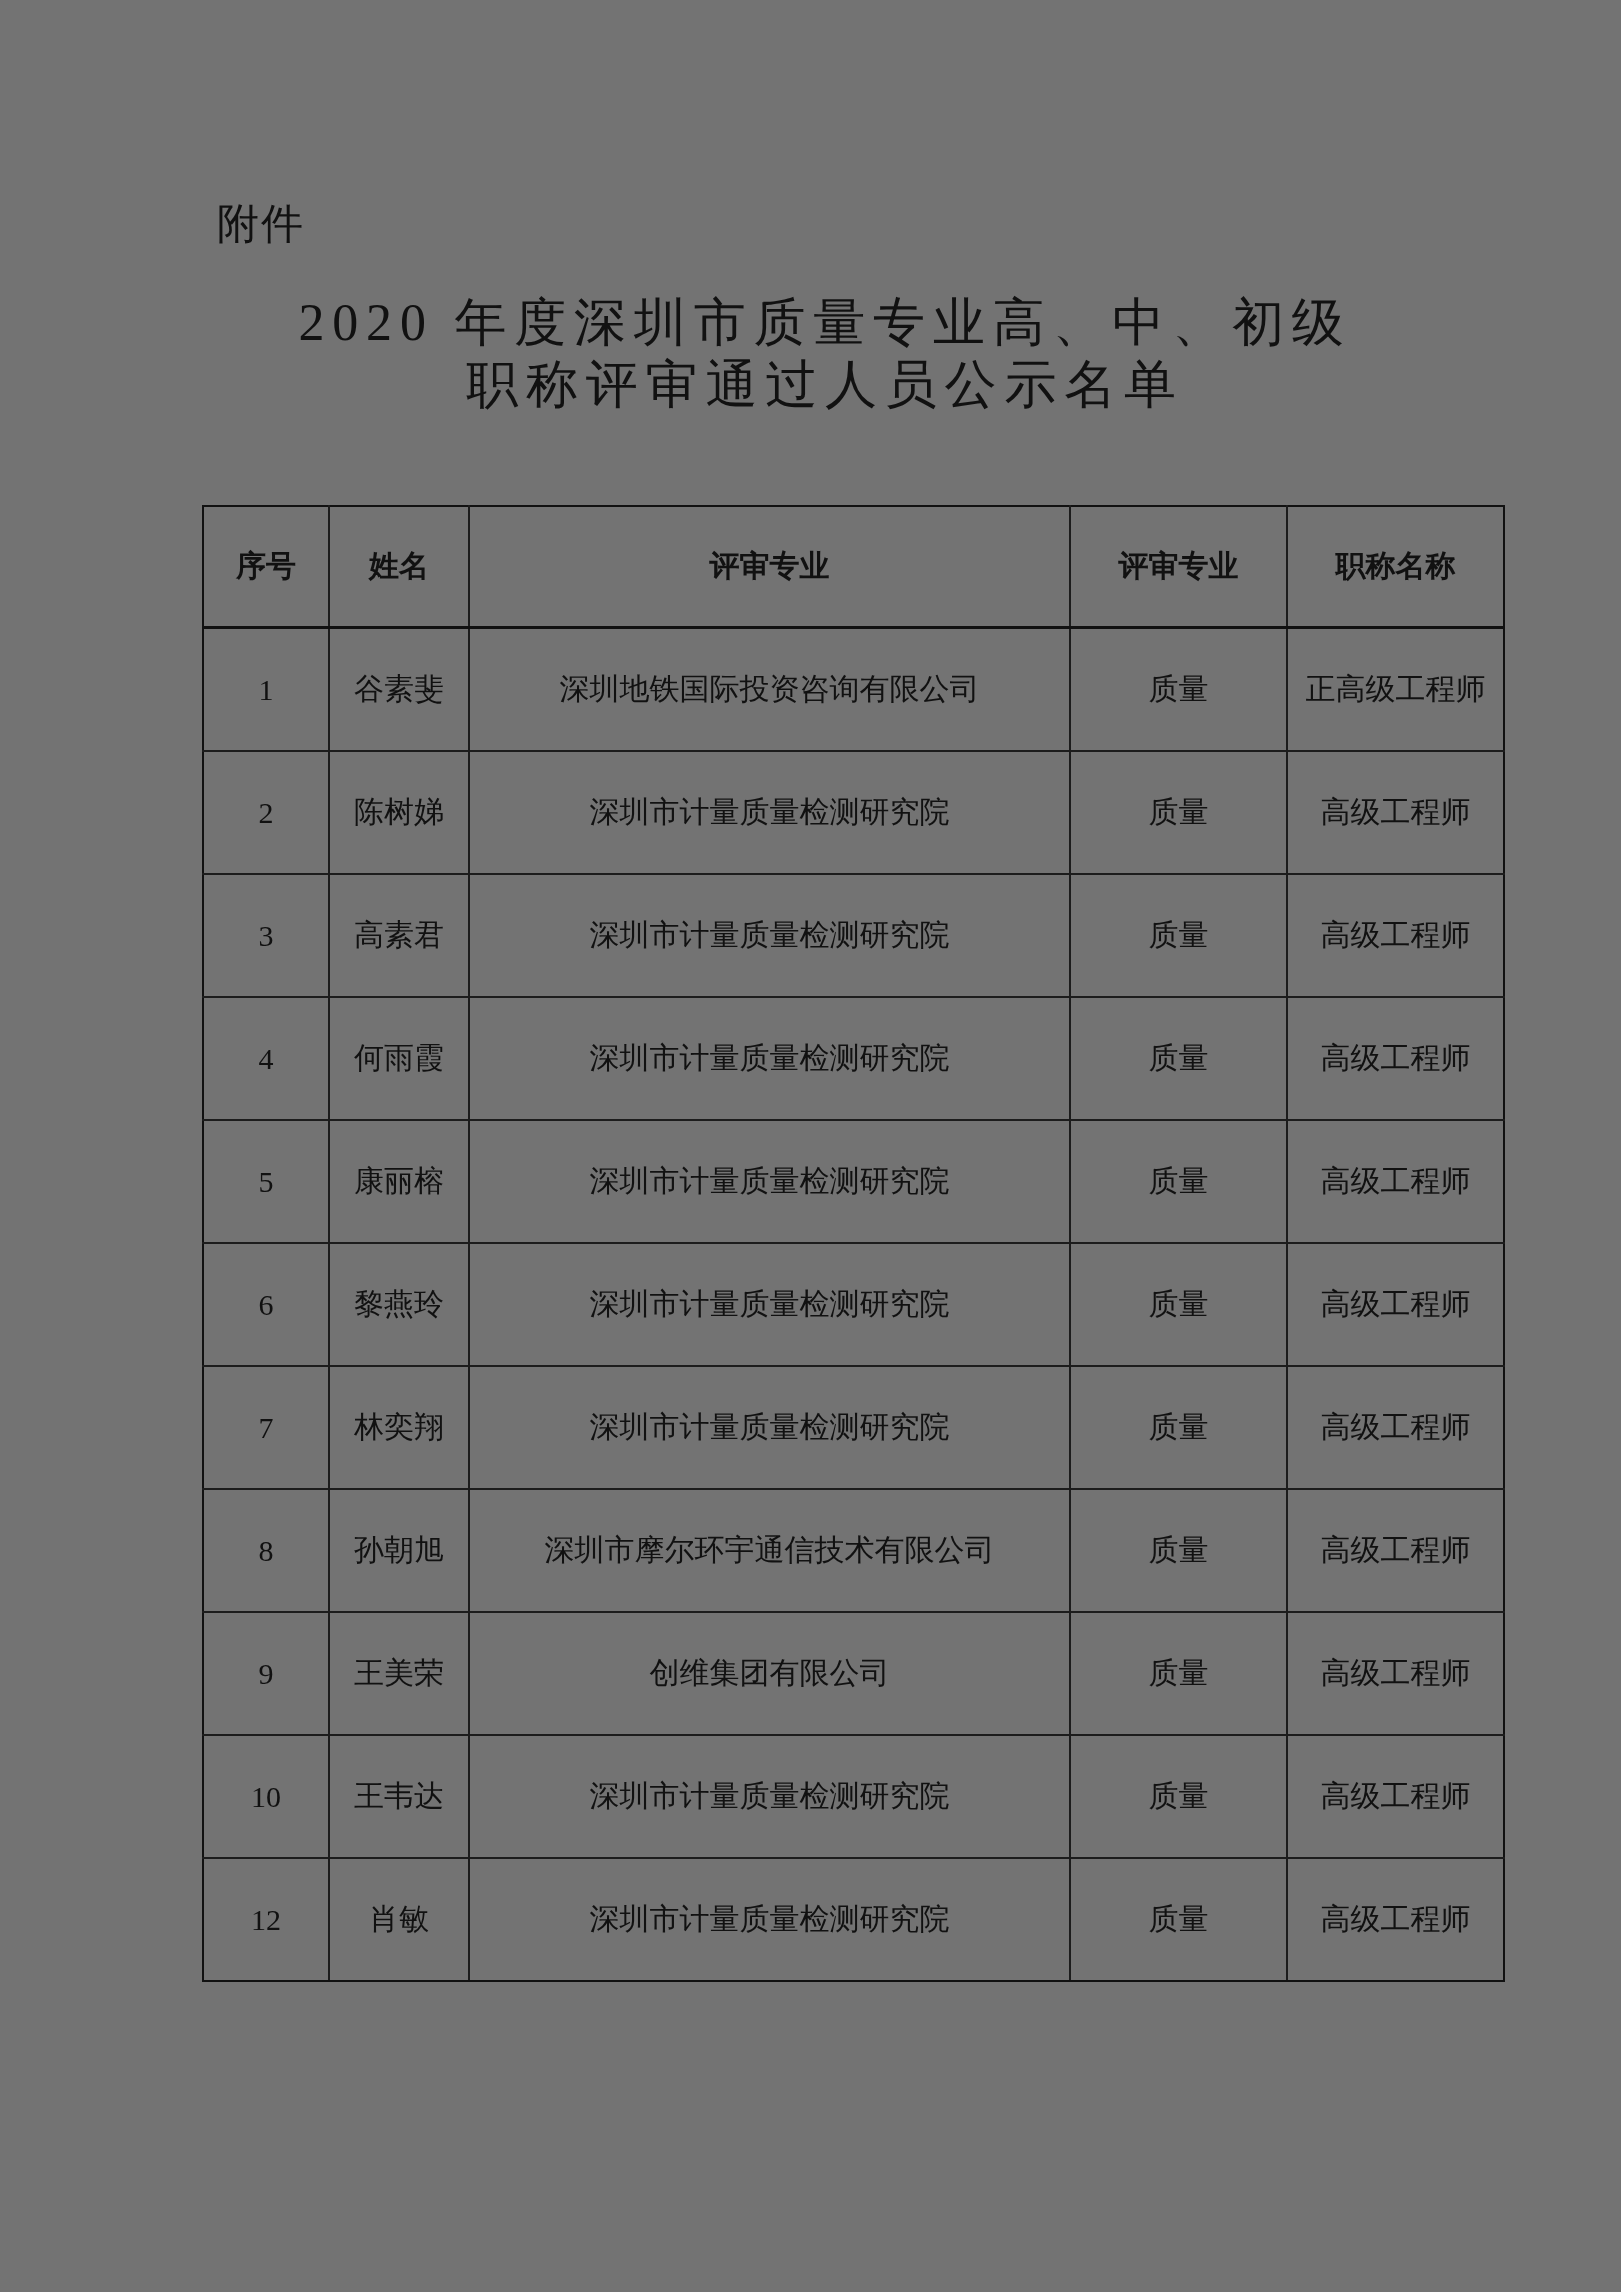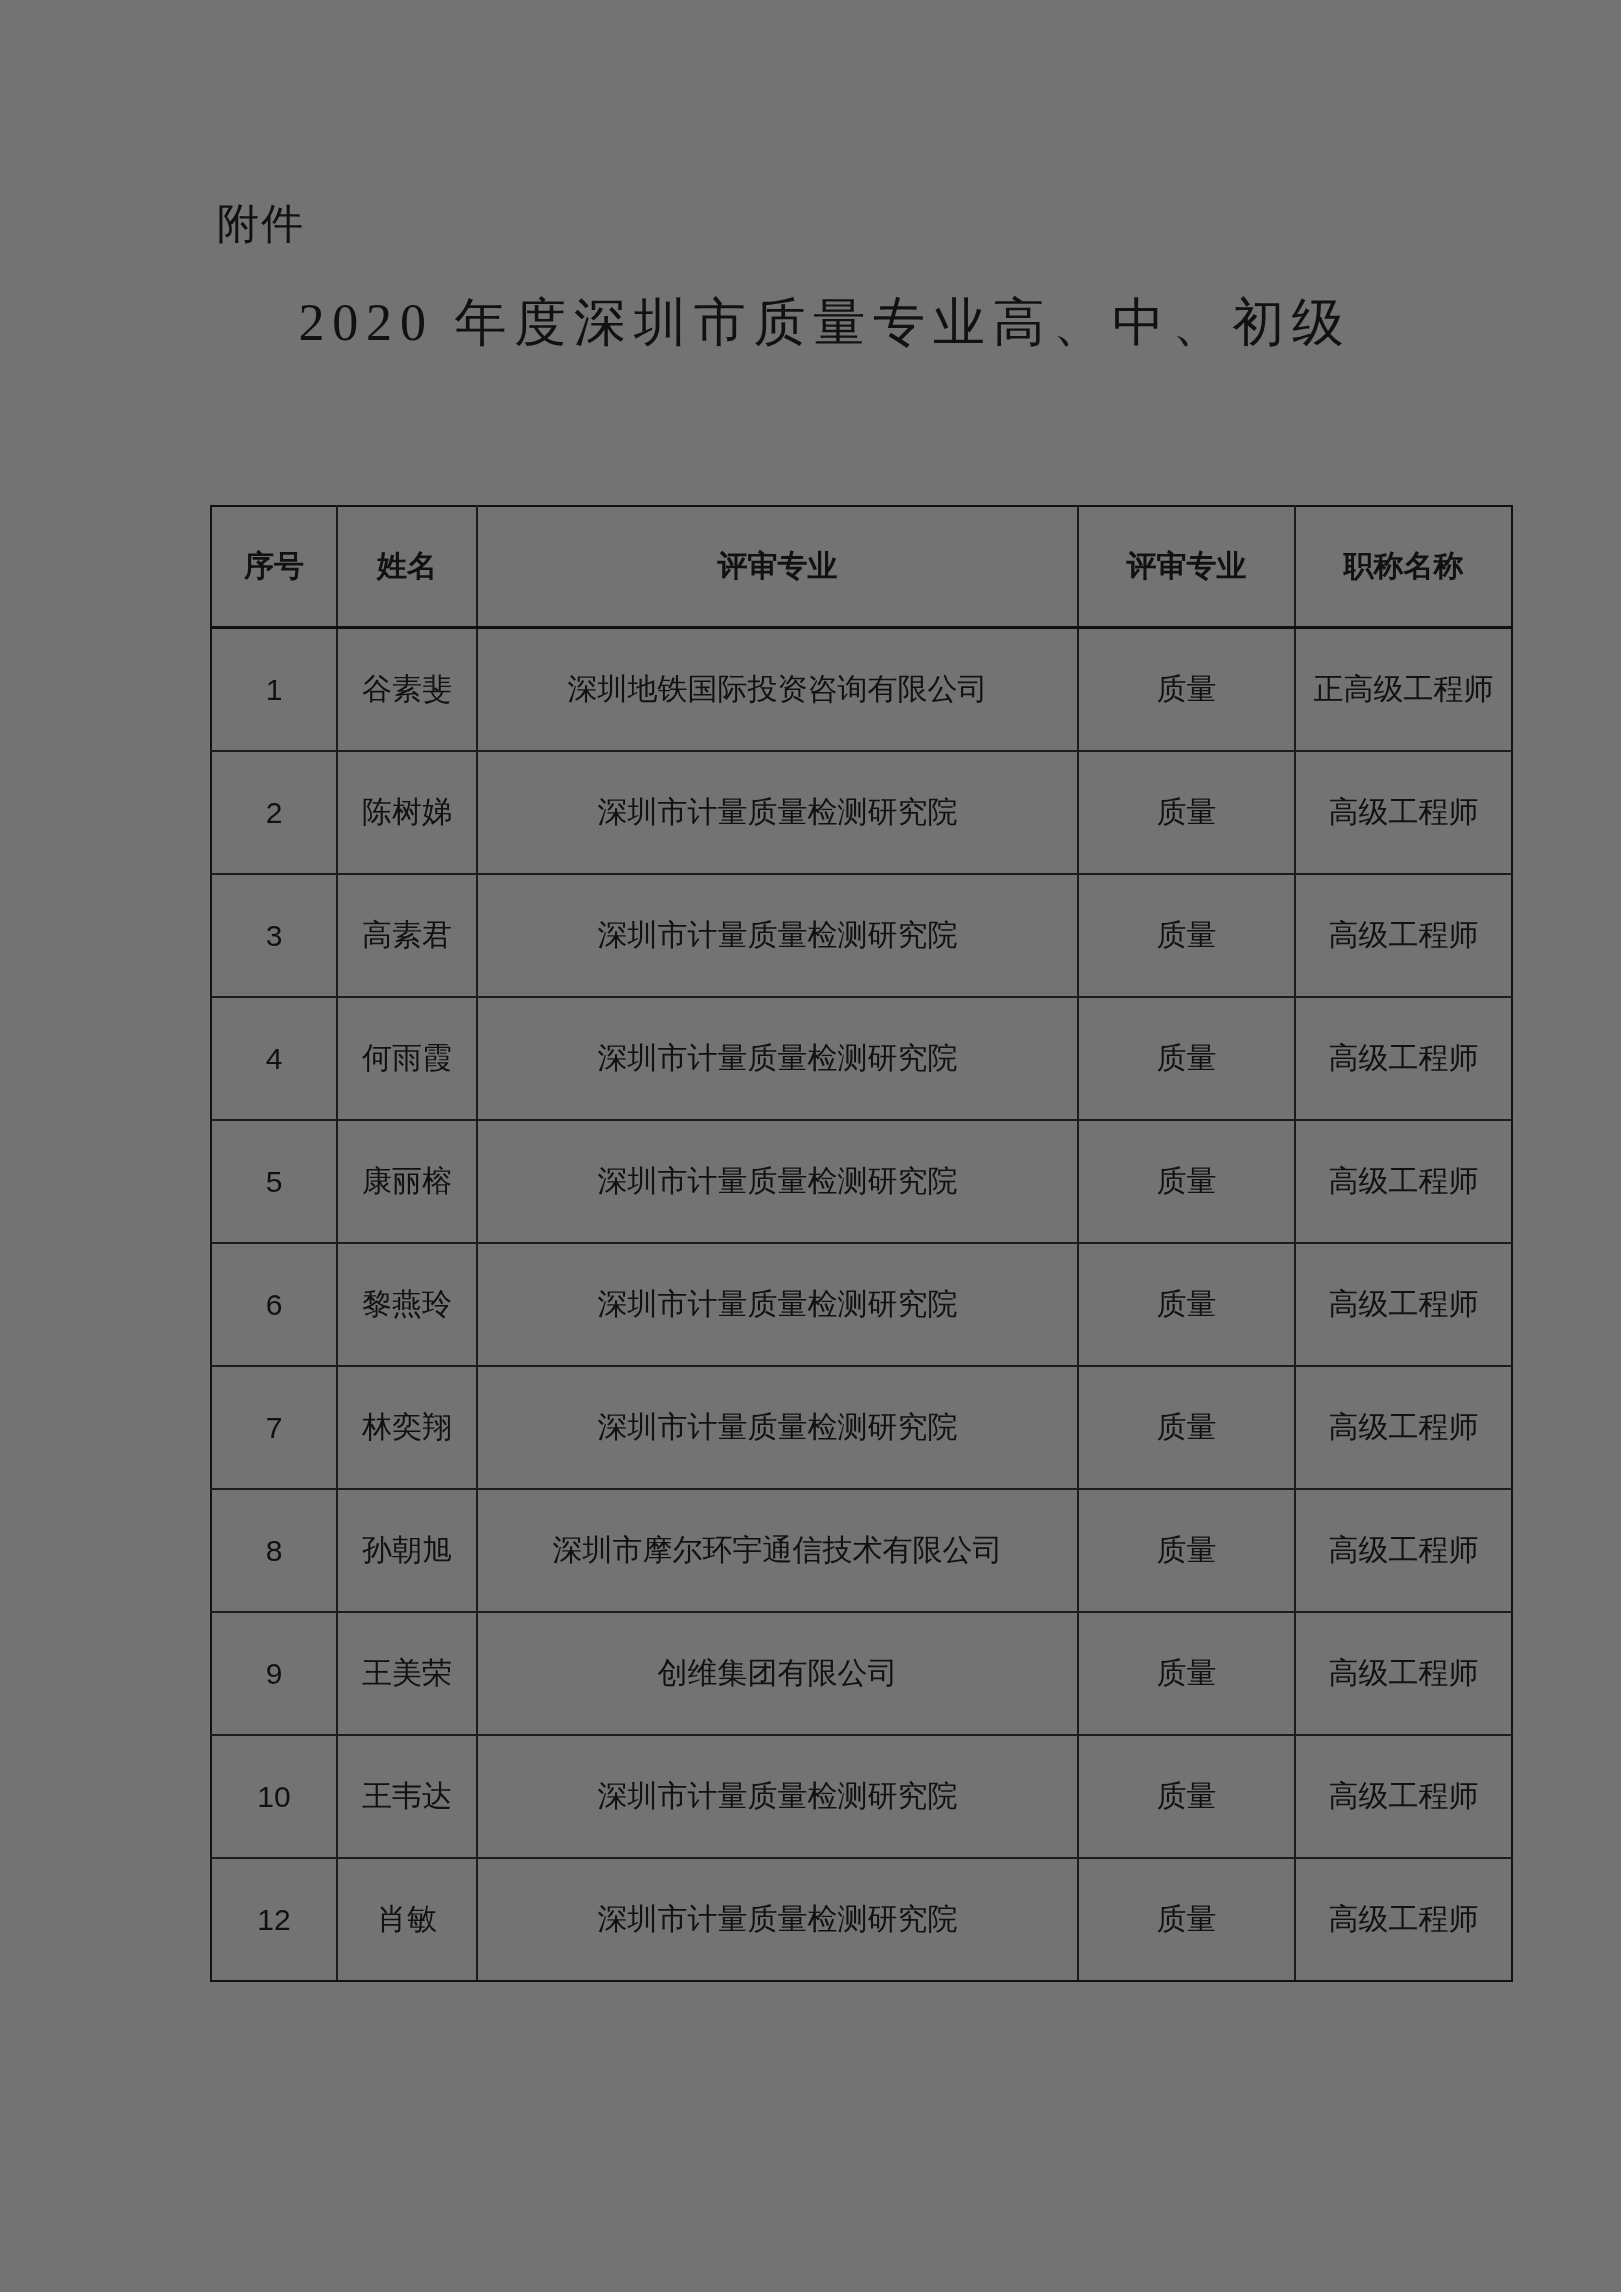--- a/index.html
+++ b/index.html
@@ -30,26 +30,26 @@
     right: 0;
     top: 292px;
     text-align: center;
     font-size: 52px;
     line-height: 62px;
     letter-spacing: 7.8px;
     white-space: nowrap;
   }
   .roster-table {
     position: absolute;
-    left: 210px;
+    left: 202px;
     top: 505px;
     width: 1301px;
     border-collapse: collapse;
     table-layout: fixed;
-    font-family: Liberation Sans, sans-serif;
+    font-family: Liberation Serif, serif;
   }
   .roster-table col.c-no    { width: 126px; }
   .roster-table col.c-name  { width: 140px; }
   .roster-table col.c-unit  { width: 601px; }
   .roster-table col.c-spec  { width: 217px; }
   .roster-table col.c-title { width: 217px; }
   .roster-table th,
   .roster-table td {
     border: 2px solid #1c1c1c;
     text-align: center;
@@ -76,20 +76,21 @@
 </style>
 </head>
 <body>
 
 <div class="page">
 
   <div class="attachment">附件</div>
 
   <div class="doc-title">
     <div>2020 年度深圳市质量专业高、中、初级</div>
+    <div>职称评审通过人员公示名单</div>
   </div>
 
   <table class="roster-table">
     <colgroup>
       <col class="c-no">
         <col class="c-name">
         <col class="c-unit">
         <col class="c-spec">
         <col class="c-title">
     </colgroup>

